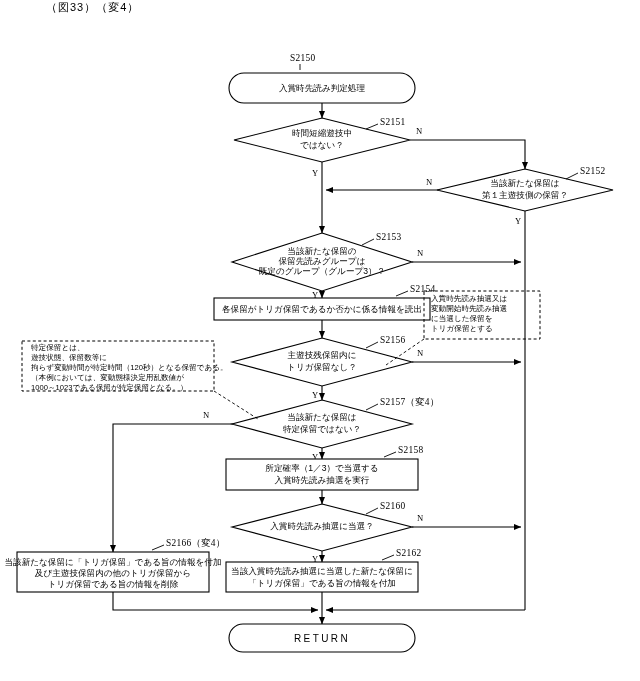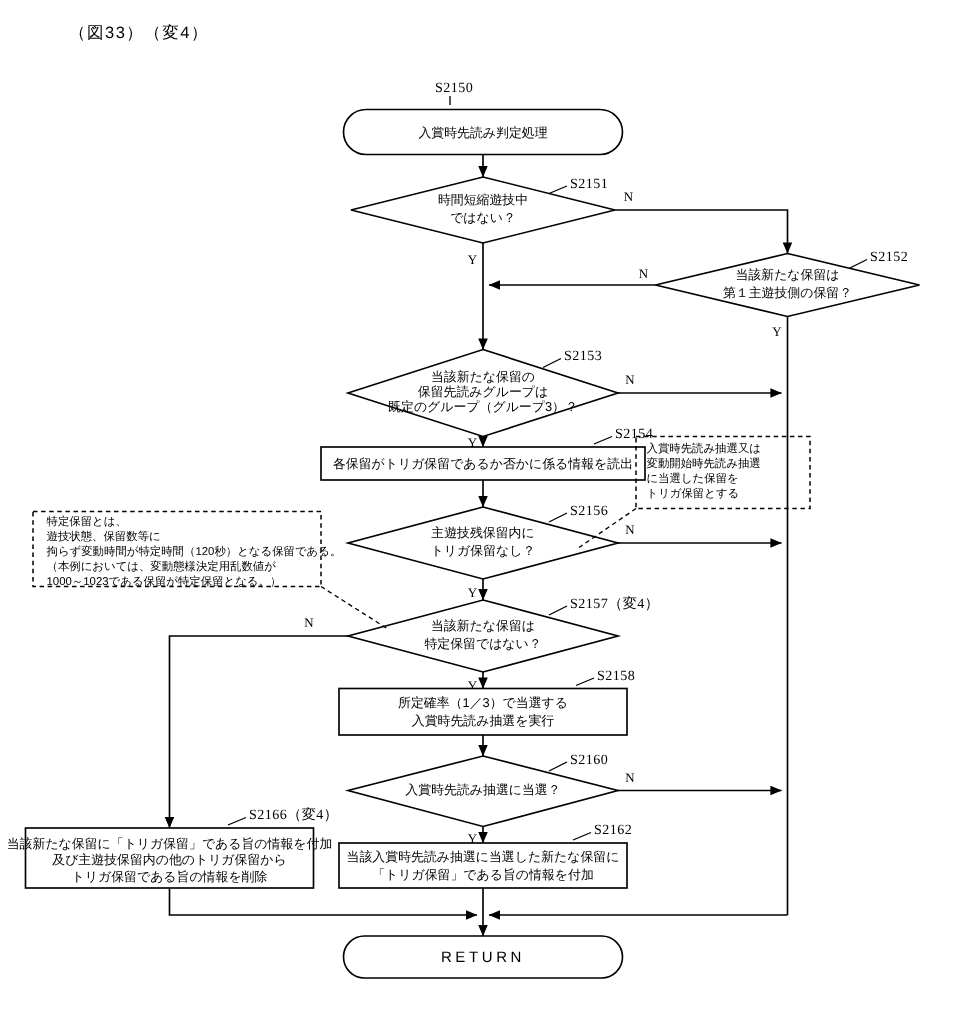--- a/index.html
+++ b/index.html
@@ -7,21 +7,21 @@
     width:640px;height:681px;
     background:#ffffff;
     font-family:"Liberation Sans","DejaVu Sans",sans-serif;
     color:#000;
     position:relative;
     overflow:hidden;
   }
   #figure-root{position:absolute;left:0;top:0;width:640px;height:681px;}
   .fig-title{
     position:absolute;
-    left:46px;top:14px;
+    left:46px;top:0;
     font-size:11px;
     letter-spacing:1px;
     white-space:nowrap;
   }
   svg#flow{position:absolute;left:0;top:0;width:640px;height:681px;}
   .shape{fill:#ffffff;stroke:#000000;stroke-width:1.1;}
   .note{fill:none;stroke:#000000;stroke-width:1;stroke-dasharray:3 2.4;}
   .edge{stroke:#000000;stroke-width:1.1;fill:none;}
   .leader{stroke:#000000;stroke-width:0.9;fill:none;}
   .leader-d{stroke:#000000;stroke-width:0.9;fill:none;stroke-dasharray:3 2.4;}

